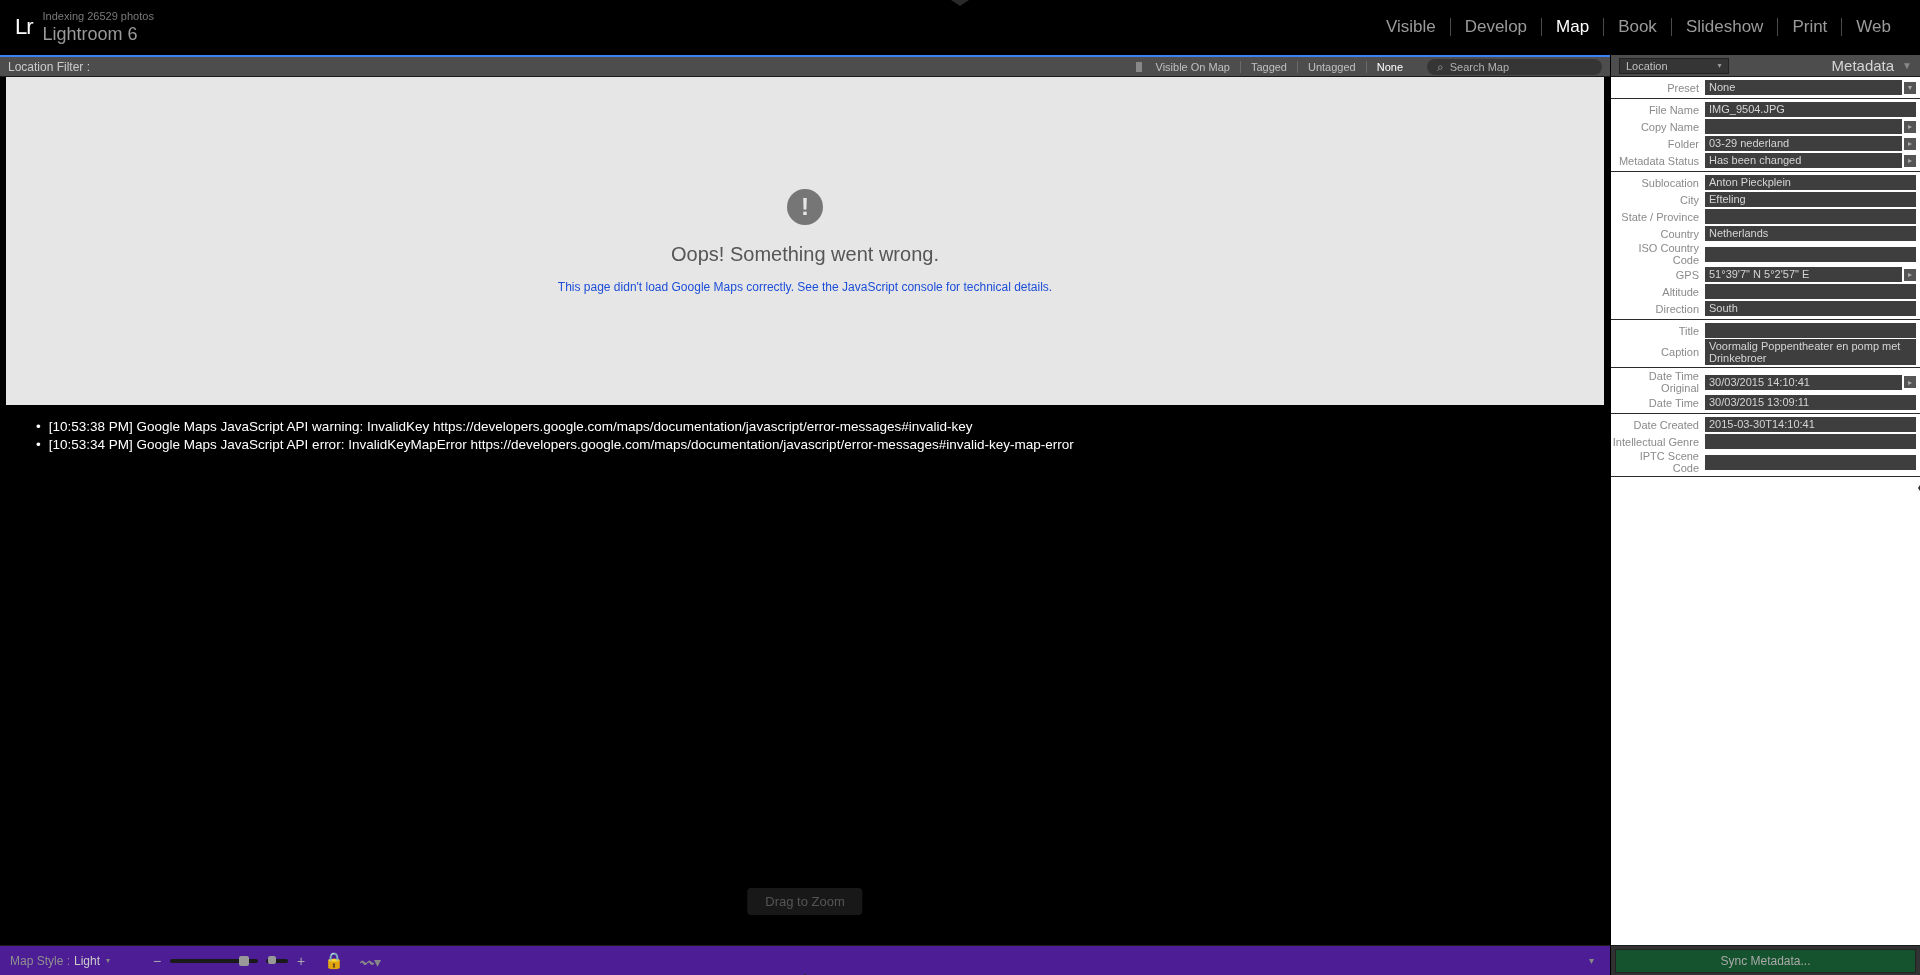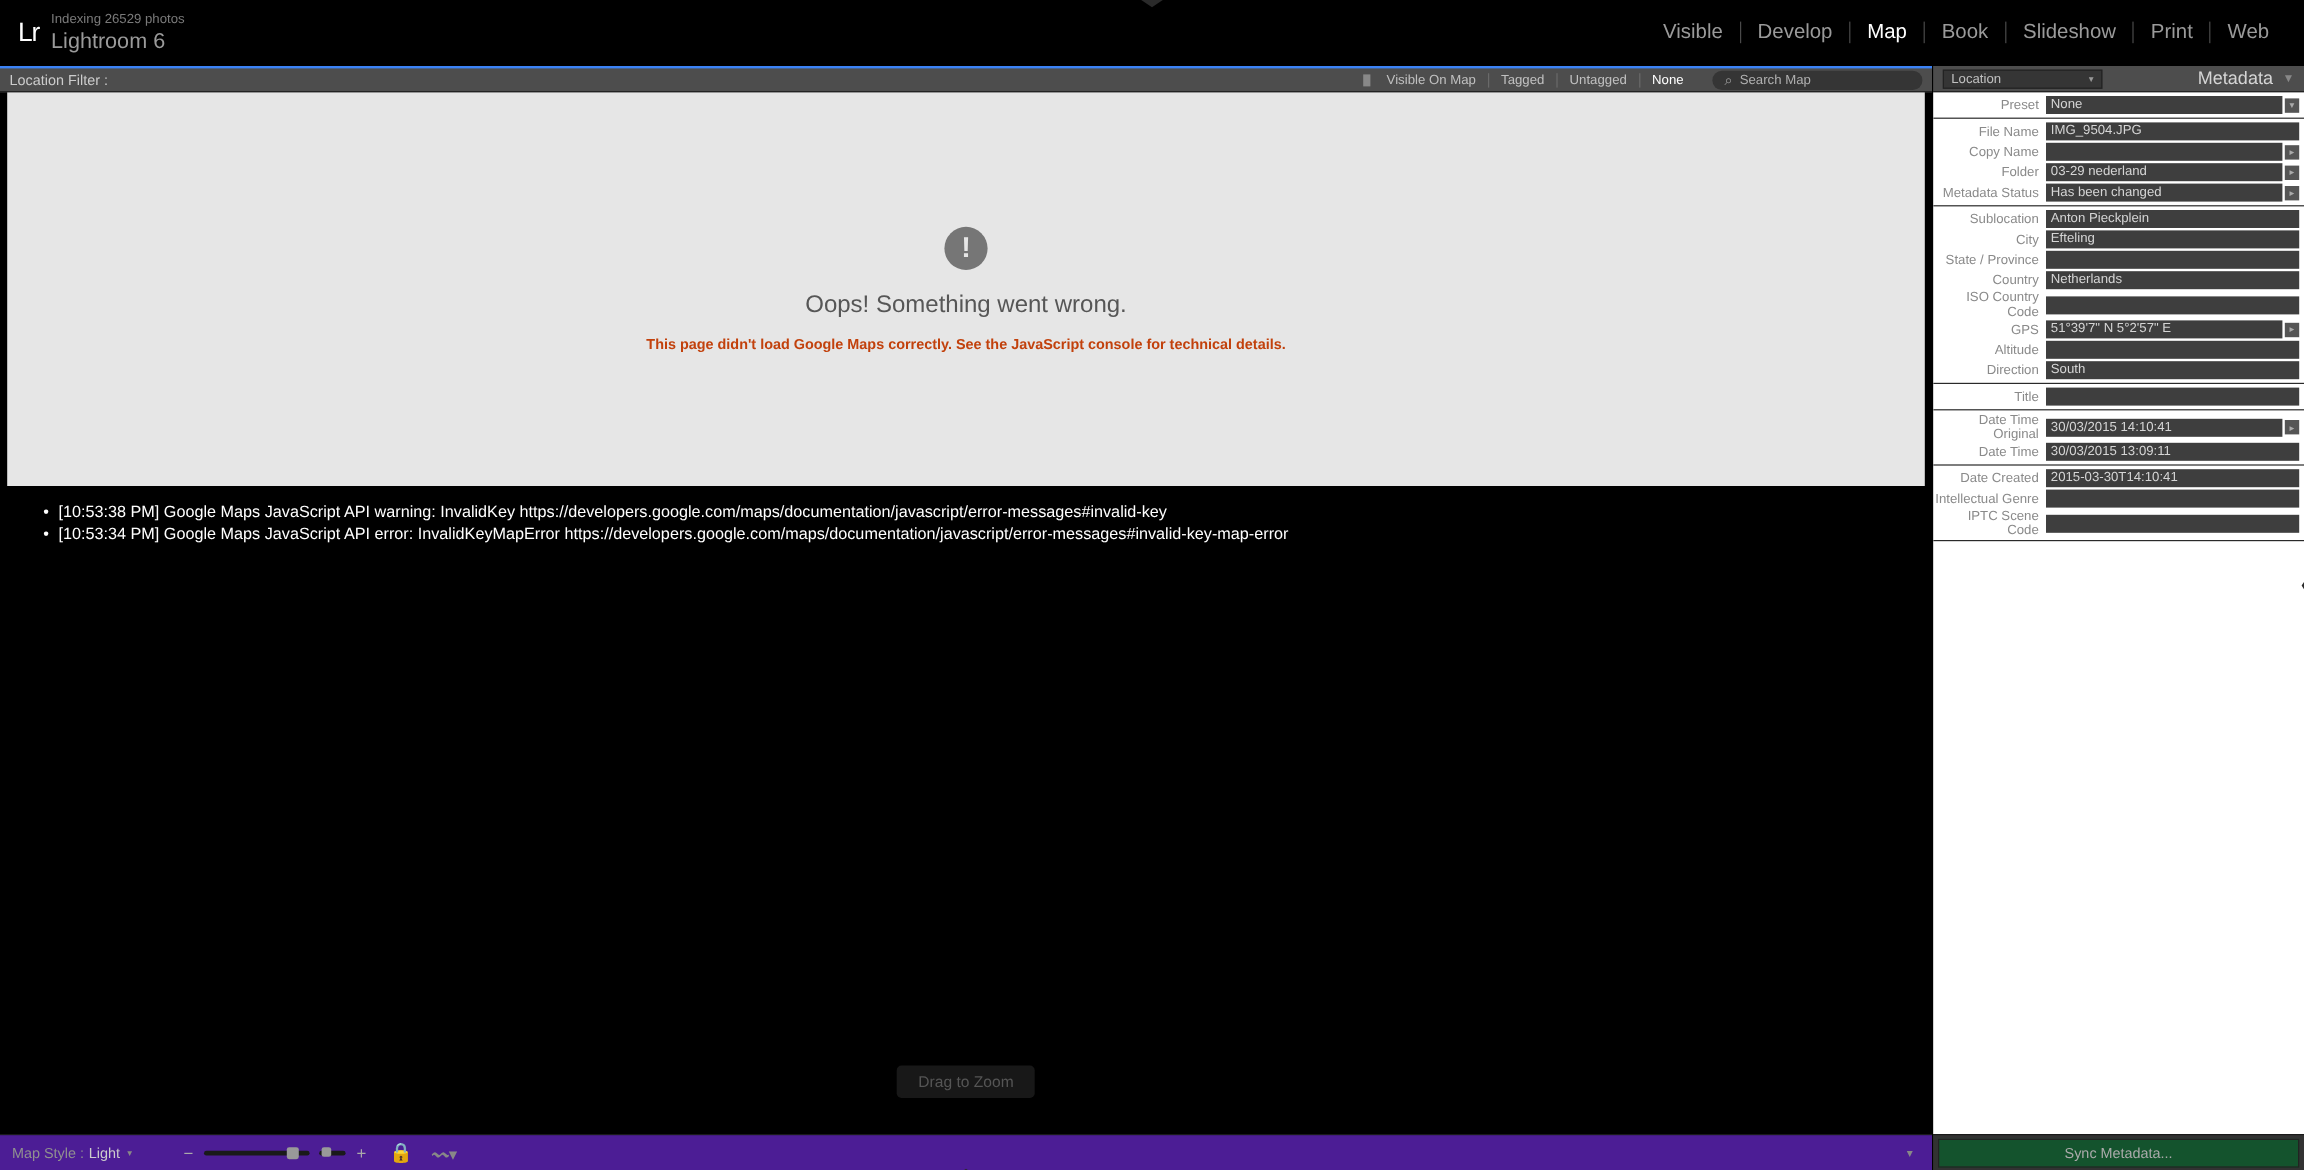--- a/index.html
+++ b/index.html
@@ -32,21 +32,21 @@
 
     
     .main-wrap { display: flex; height: calc(975px - 55px); }
     .left-area { flex: 1; display: flex; flex-direction: column; position: relative; }
     .map-area { flex: 1; margin: 0 6px; display: flex; flex-direction: column; }
 
     
     .map-panel { height: 328px; background: #e6e6e6; display: flex; flex-direction: column; align-items: center; justify-content: center; }
     .err-icon { width: 36px; height: 36px; background: #767676; border-radius: 50%; display: flex; align-items: center; justify-content: center; color: #e6e6e6; font-size: 24px; font-weight: bold; margin-bottom: 18px; }
     .err-title { color: #565656; font-size: 20px; margin-bottom: 14px; }
-    .err-msg { color: #c2410c; font-size: 12px; font-weight: bold; }
+    .err-msg { color: #1d4ed8; font-size: 12px; }
 
     
     .console-area { padding: 14px 30px; color: #fff; font-size: 13.5px; font-family: 'Times New Roman', serif; }
     .console-line { display: flex; align-items: flex-start; margin-bottom: 1px; }
     .bullet { margin-right: 8px; }
     .console-text { line-height: 1.25; }
 
     
     .drag-hint { position: absolute; bottom: 60px; left: 50%; transform: translateX(-50%); background: rgba(40,40,40,0.6); color: #555; padding: 6px 18px; border-radius: 4px; font-size: 13px; }
 
@@ -63,21 +63,21 @@
     .zoom-slider2 { width: 22px; height: 4px; background: #1a1a1a; position: relative; border-radius: 2px; margin-left: 2px; }
     .zoom-thumb2 { position: absolute; left: 10%; top: -3px; width: 8px; height: 8px; background: #999; border-radius: 2px; }
     .lock-icon { margin-left: 16px; color: #c9a050; font-size: 16px; }
     .track-icon { margin-left: 16px; color: #888; font-size: 14px; }
     .bottom-spacer { flex: 1; }
     .bottom-chev { color: #888; font-size: 10px; padding: 0 6px; cursor: pointer; }
 
     
     .right-panel { width: 310px; background: #2a2a2a; display: flex; flex-direction: column; border-left: 1px solid #000; }
     .panel-header { height: 22px; background: #4d4d4d; display: flex; align-items: center; padding: 0 8px; border-bottom: 1px solid #1a1a1a; }
-    .panel-dropdown { background: #353535; padding: 1px 6px; font-size: 11px; color: #c0c0c0; display: flex; align-items: center; gap: 73px; border: 1px solid #222; }
+    .panel-dropdown { background: #353535; padding: 1px 6px; font-size: 11px; color: #c0c0c0; display: flex; align-items: center; gap: 50px; border: 1px solid #222; }
     .panel-dd-arrow { font-size: 8px; color: #999; }
     .panel-title { margin-left: auto; color: #d5d5d5; font-size: 15px; }
     .panel-collapse { margin-left: 8px; color: #888; font-size: 10px; }
 
     .meta-scroll { flex: 1; overflow-y: auto; background: #ffffff; }
     .meta-group { border-bottom: 1px solid #2a2a2a; padding: 2px 0; }
     .meta-row { display: flex; align-items: center; min-height: 17px; padding: 0 4px 0 0; font-size: 11px; }
     .meta-label { width: 92px; text-align: right; color: #8a8a8a; padding-right: 4px; flex-shrink: 0; }
     .meta-value { flex: 1; background: #3e3e3e; color: #d5d5d5; padding: 1px 4px; margin-left: 2px; min-height: 15px; }
     .meta-action { width: 12px; height: 12px; background: #555; margin-left: 2px; font-size: 8px; display: flex; align-items: center; justify-content: center; color: #aaa; cursor: pointer; }
@@ -253,20 +253,24 @@
           <div class="meta-row">
             <span class="meta-label">Direction</span>
             <span class="meta-value">South</span>
           </div>
         </div>
         <div class="meta-group">
           <div class="meta-row">
             <span class="meta-label">Title</span>
             <span class="meta-value"></span>
           </div>
+          <div class="meta-row">
+            <span class="meta-label">Caption</span>
+            <span class="meta-value">Voormalig Poppentheater en pomp met Drinkebroer</span>
+          </div>
         </div>
         <div class="meta-group">
           <div class="meta-row">
             <span class="meta-label">Date Time Original</span>
             <span class="meta-value">30/03/2015 14:10:41</span>
             <span class="meta-action">▸</span>
           </div>
           <div class="meta-row">
             <span class="meta-label">Date Time</span>
             <span class="meta-value">30/03/2015 13:09:11</span>

